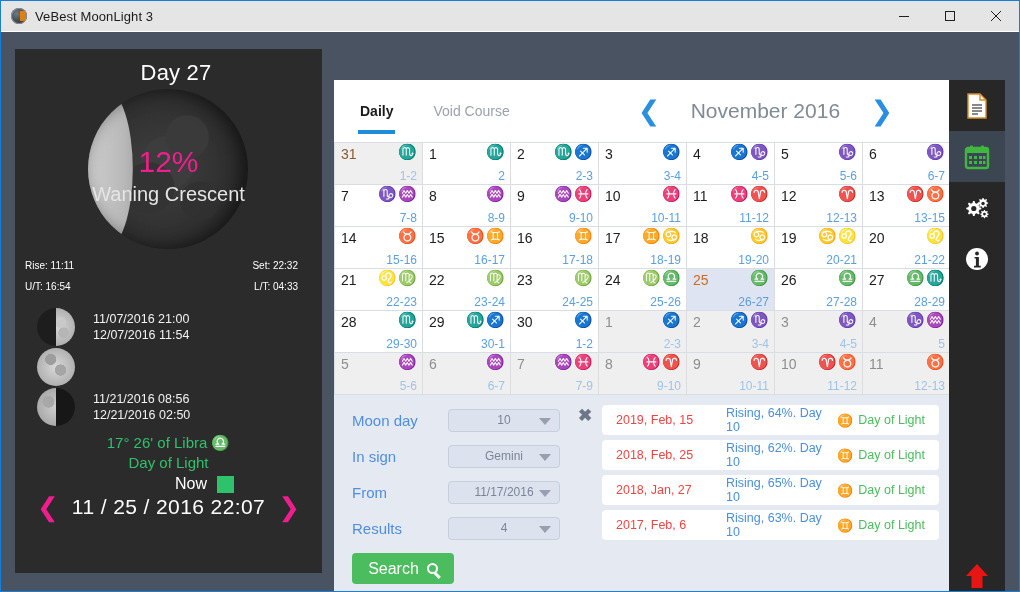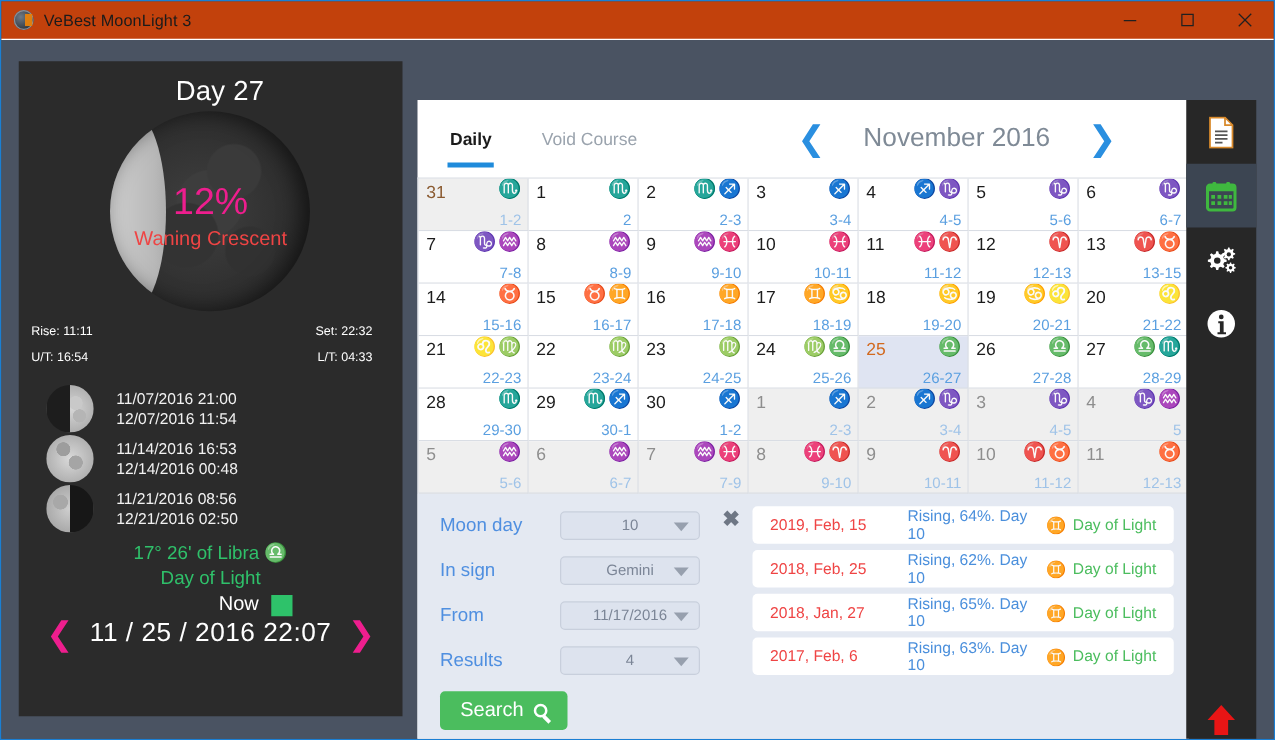--- a/index.html
+++ b/index.html
@@ -13,21 +13,21 @@
   
   #window {
     position: relative;
     width: 1020px; height: 592px;
     border: 1px solid #1a7fd4;
     background: #4a5362;
     overflow: hidden;
   }
   #titlebar {
     height: 31px;
-    background: #c2410c;
+    background: #e5e5e5;
     display: flex; align-items: center;
     border-bottom: 1px solid #ffffff;
   }
   #title-icon {
     width: 16px; height: 16px; margin: 0 8px 0 10px;
     border-radius: 50%;
     background: radial-gradient(circle at 35% 35%, #6f7a86 0%, #2b333c 75%);
     position: relative; flex: none;
     box-shadow: inset 0 0 0 1px #8a9099;
   }
@@ -102,22 +102,22 @@
     width: 160px; height: 160px; border-radius: 50%;
     box-shadow: inset -6px 0 18px rgba(0,0,0,.55);
   }
   #moon-pct {
     position: absolute; left: 0; right: 0; top: 58px;
     text-align: center; color: #ee1e8e;
     font-size: 30px; line-height: 1;
   }
   #moon-phase-name {
     position: absolute; left: 0; right: 0; top: 94px;
-    text-align: center; color: #ef4444;
-    font-size: 16px;
+    text-align: center; color: #e5e5e5;
+    font-size: 20px;
   }
 
   
   #riseset {
     margin: 6px 24px 0 10px;
     font-size: 10px; line-height: 21px; text-align: center;
   }
   .rs-row { display: flex; justify-content: space-between; }
 
   
@@ -365,24 +365,20 @@
       <div id="phase-list">
         <div class="phase-row">
           <div class="thumb first"></div>
           <div class="phase-dates">
             <div>11/07/2016 21:00</div>
             <div>12/07/2016 11:54</div>
           </div>
         </div>
         <div class="phase-row">
           <div class="thumb full"></div>
-          <div class="phase-dates">
-            <div>11/14/2016 16:53</div>
-            <div>12/14/2016 00:48</div>
-          </div>
         </div>
         <div class="phase-row">
           <div class="thumb last"></div>
           <div class="phase-dates">
             <div>11/21/2016 08:56</div>
             <div>12/21/2016 02:50</div>
           </div>
         </div>
       </div>
 

